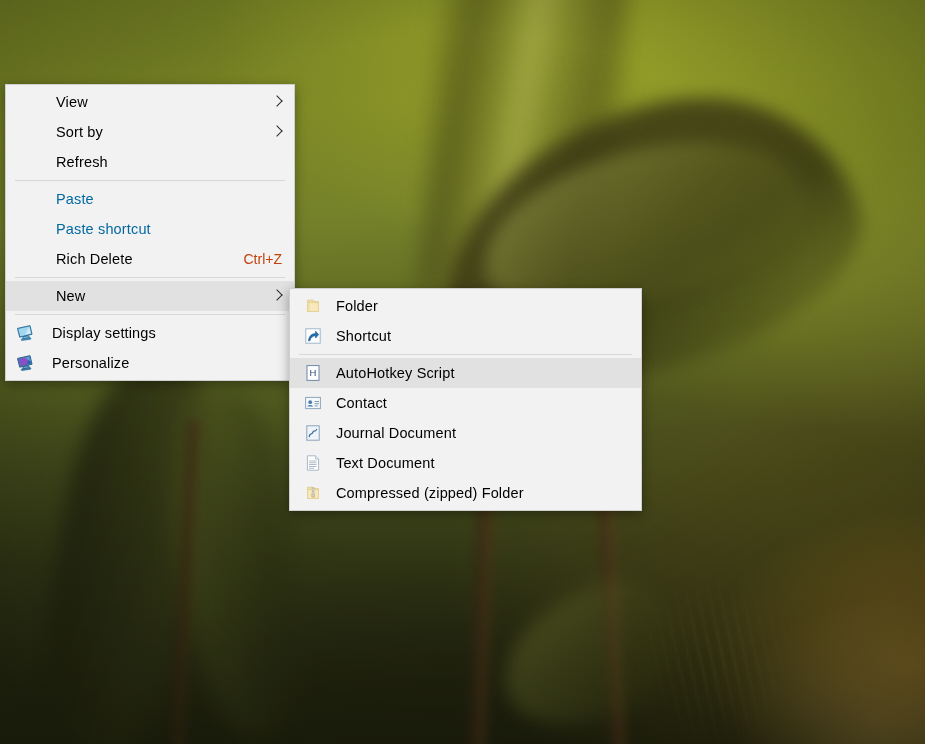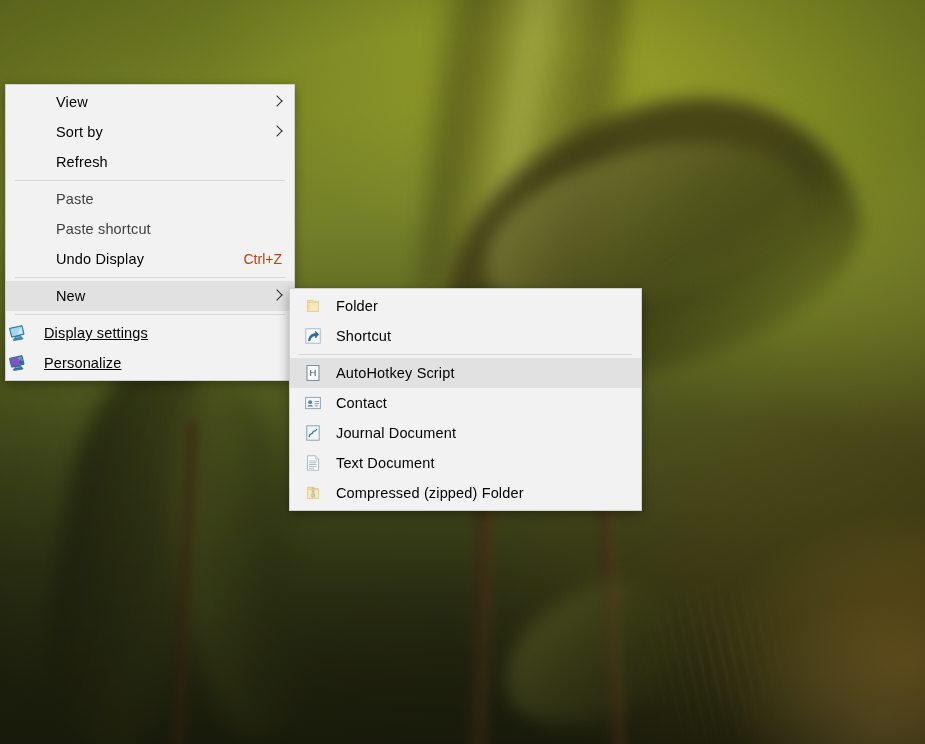--- a/index.html
+++ b/index.html
@@ -163,21 +163,21 @@
   .menu-item {
     position: relative;
     display: flex;
     align-items: center;
     height: 30px;
     padding: 0 12px 0 14px;
     white-space: nowrap;
     cursor: default;
   }
   .menu-item.highlighted { background: #e1e1e1; }
-  .menu-item.disabled { color: #404040; }
+  .menu-item.disabled { color: #0369a1; }
 
   .mi-icon {
     width: 18px; height: 18px;
     margin-right: 14px;
     flex: 0 0 18px;
     position: relative;
   }
   .mi-label { flex: 1 1 auto; letter-spacing: 0.15px; }
   .mi-accel { color: #c2410c; margin-left: 24px; font-size: 14px; }
 
@@ -198,21 +198,21 @@
   }
 
   .separator {
     height: 1px;
     background: #d7d7d7;
     margin: 3px 9px;
   }
 
   
   #main-menu .menu-item { padding-left: 50px; }
-  #main-menu .menu-item.with-icon { padding-left: 2px; text-decoration: underline; }
+  #main-menu .menu-item.with-icon { padding-left: 10px; }
   #main-menu .menu-item.with-icon .mi-icon { margin-right: 18px; }
 
   
   .ic { width: 18px; height: 18px; display: block; }
 </style>
 </head>
 <body>
 
 <div id="desktop">
 
@@ -251,21 +251,21 @@
 
     <div class="menu-item disabled">
       <span class="mi-label">Paste</span>
     </div>
 
     <div class="menu-item disabled">
       <span class="mi-label">Paste shortcut</span>
     </div>
 
     <div class="menu-item">
-      <span class="mi-label">Undo Display</span>
+      <span class="mi-label">Rich Delete</span>
       <span class="mi-accel">Ctrl+Z</span>
     </div>
 
     <div class="separator"></div>
 
     <div class="menu-item highlighted">
       <span class="mi-label">New</span>
       <span class="chevron"></span>
     </div>
 

